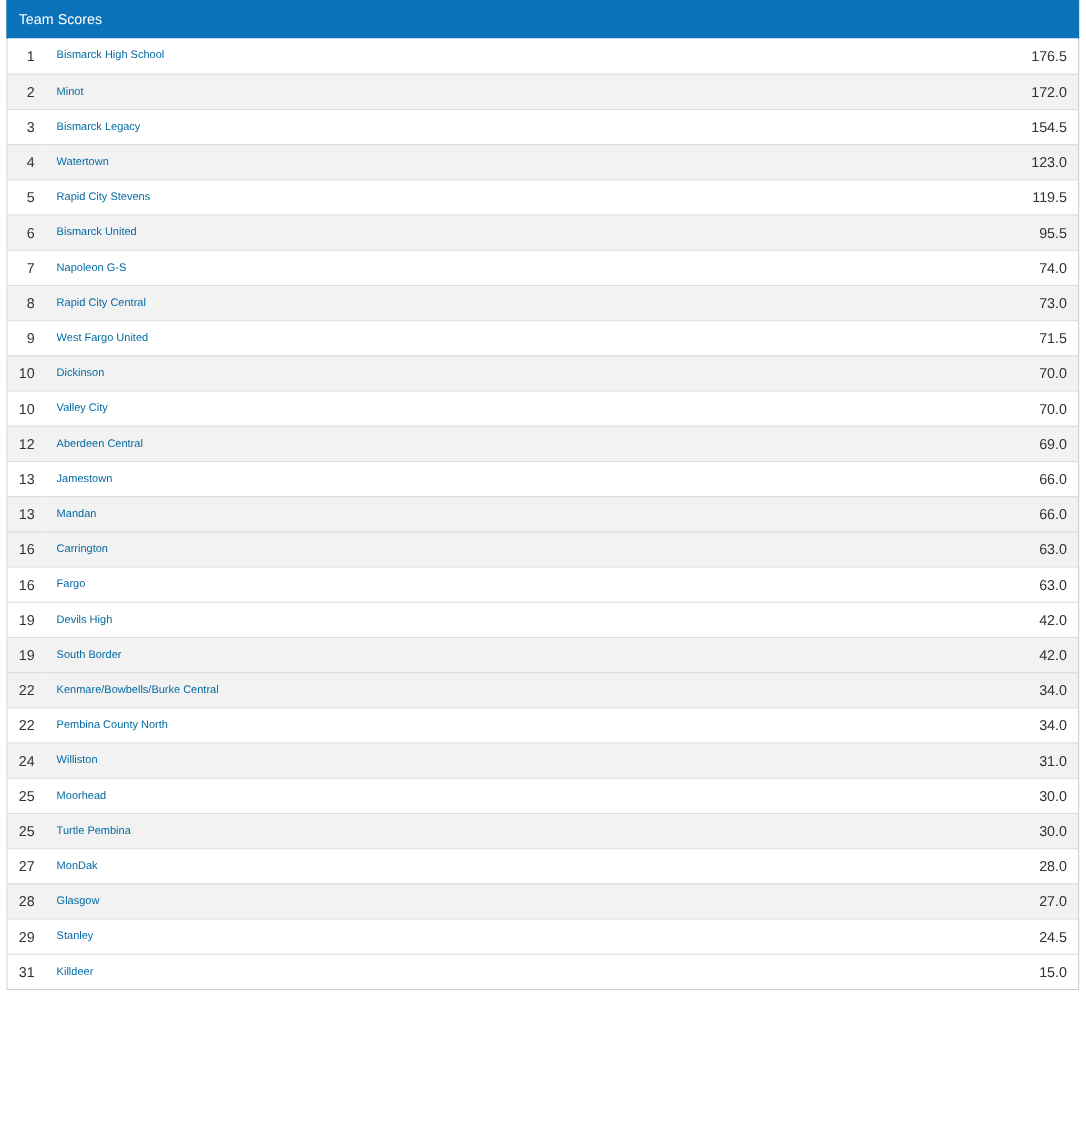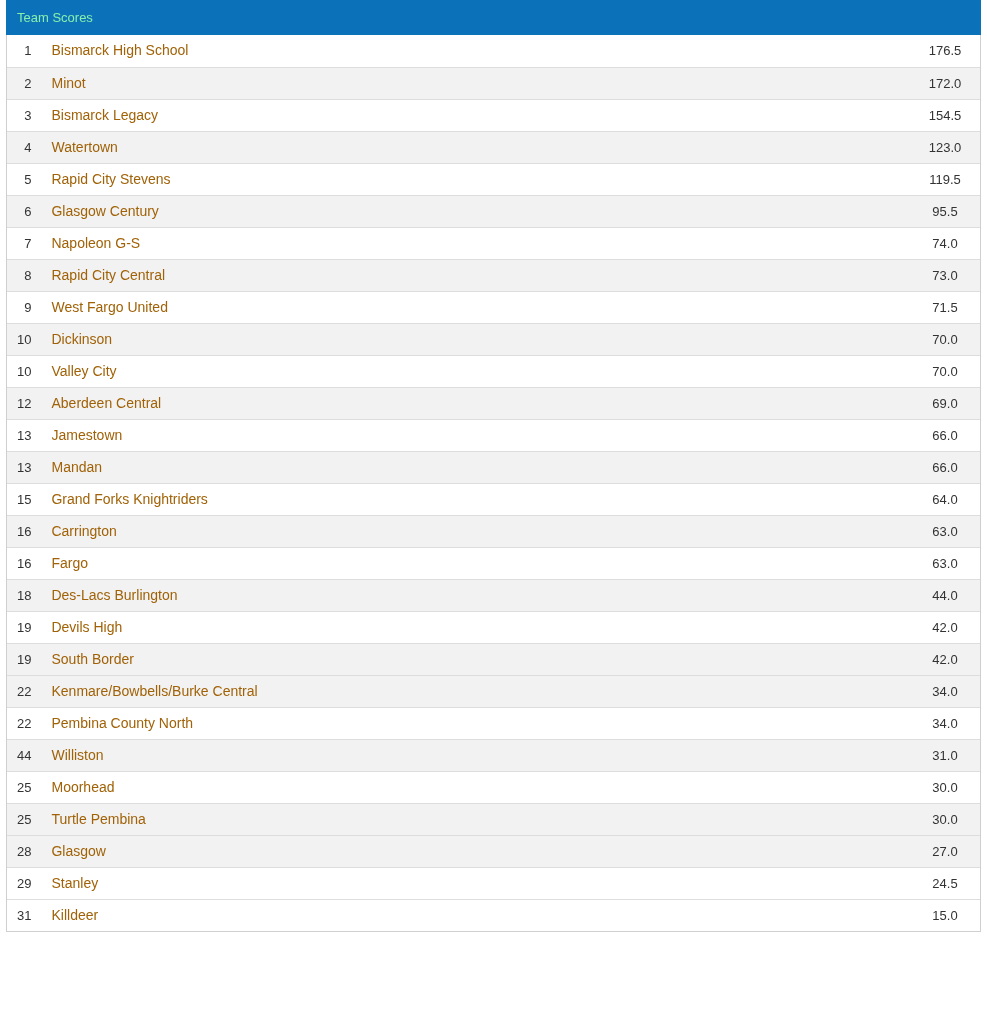--- a/index.html
+++ b/index.html
@@ -16,21 +16,21 @@
   .panel {
     width: 975px;
     margin: 0 auto;
     border: 1px solid #cfcfcf;
     border-top: none;
     box-sizing: border-box;
     background: #fff;
   }
   .panel-header {
     background: #0b72b9;
-    color: #86efac;
+    color: #ffffff;
     font-size: 13px;
     line-height: 15px;
     padding: 9px 10px 3px 10px;
     box-sizing: border-box;
     height: 35px;
     border: 1px solid #0b72b9;
     border-bottom: none;
     margin-left: -1px;
     margin-right: -1px;
     width: calc(100% + 2px);
@@ -65,25 +65,25 @@
     width: 30px;
     text-align: right;
     padding-right: 0;
     padding-left: 5px;
     color: #333;
     font-size: 13px;
   }
   td.team {
     text-align: left;
     padding-left: 27px;
-    color: #a16207;
-    font-size: 14px;
+    color: #0369a1;
+    font-size: 10px;
   }
   td.score {
-    text-align: center;
+    text-align: right;
     padding-right: 13px;
     width: 70px;
     color: #333;
     font-size: 13px;
     white-space: nowrap;
   }
 </style>
 </head>
 <body>
 
@@ -111,21 +111,21 @@
           <td class="team">Watertown</td>
           <td class="score">123.0</td>
         </tr>
         <tr class="odd">
           <td class="rank">5</td>
           <td class="team">Rapid City Stevens</td>
           <td class="score">119.5</td>
         </tr>
         <tr class="even">
           <td class="rank">6</td>
-          <td class="team">Glasgow Century</td>
+          <td class="team">Bismarck United</td>
           <td class="score">95.5</td>
         </tr>
         <tr class="odd">
           <td class="rank">7</td>
           <td class="team">Napoleon G-S</td>
           <td class="score">74.0</td>
         </tr>
         <tr class="even">
           <td class="rank">8</td>
           <td class="team">Rapid City Central</td>
@@ -154,40 +154,30 @@
         <tr class="odd">
           <td class="rank">13</td>
           <td class="team">Jamestown</td>
           <td class="score">66.0</td>
         </tr>
         <tr class="even">
           <td class="rank">13</td>
           <td class="team">Mandan</td>
           <td class="score">66.0</td>
         </tr>
-        <tr class="odd">
-          <td class="rank">15</td>
-          <td class="team">Grand Forks Knightriders</td>
-          <td class="score">64.0</td>
-        </tr>
         <tr class="even">
           <td class="rank">16</td>
           <td class="team">Carrington</td>
           <td class="score">63.0</td>
         </tr>
         <tr class="odd">
           <td class="rank">16</td>
           <td class="team">Fargo</td>
           <td class="score">63.0</td>
         </tr>
-        <tr class="even">
-          <td class="rank">18</td>
-          <td class="team">Des-Lacs Burlington</td>
-          <td class="score">44.0</td>
-        </tr>
         <tr class="odd">
           <td class="rank">19</td>
           <td class="team">Devils High</td>
           <td class="score">42.0</td>
         </tr>
         <tr class="even">
           <td class="rank">19</td>
           <td class="team">South Border</td>
           <td class="score">42.0</td>
         </tr>
@@ -195,33 +185,38 @@
           <td class="rank">22</td>
           <td class="team">Kenmare/Bowbells/Burke Central</td>
           <td class="score">34.0</td>
         </tr>
         <tr class="odd">
           <td class="rank">22</td>
           <td class="team">Pembina County North</td>
           <td class="score">34.0</td>
         </tr>
         <tr class="even">
-          <td class="rank">44</td>
+          <td class="rank">24</td>
           <td class="team">Williston</td>
           <td class="score">31.0</td>
         </tr>
         <tr class="odd">
           <td class="rank">25</td>
           <td class="team">Moorhead</td>
           <td class="score">30.0</td>
         </tr>
         <tr class="even">
           <td class="rank">25</td>
           <td class="team">Turtle Pembina</td>
           <td class="score">30.0</td>
+        </tr>
+        <tr class="odd">
+          <td class="rank">27</td>
+          <td class="team">MonDak</td>
+          <td class="score">28.0</td>
         </tr>
         <tr class="even">
           <td class="rank">28</td>
           <td class="team">Glasgow</td>
           <td class="score">27.0</td>
         </tr>
         <tr class="odd">
           <td class="rank">29</td>
           <td class="team">Stanley</td>
           <td class="score">24.5</td>

